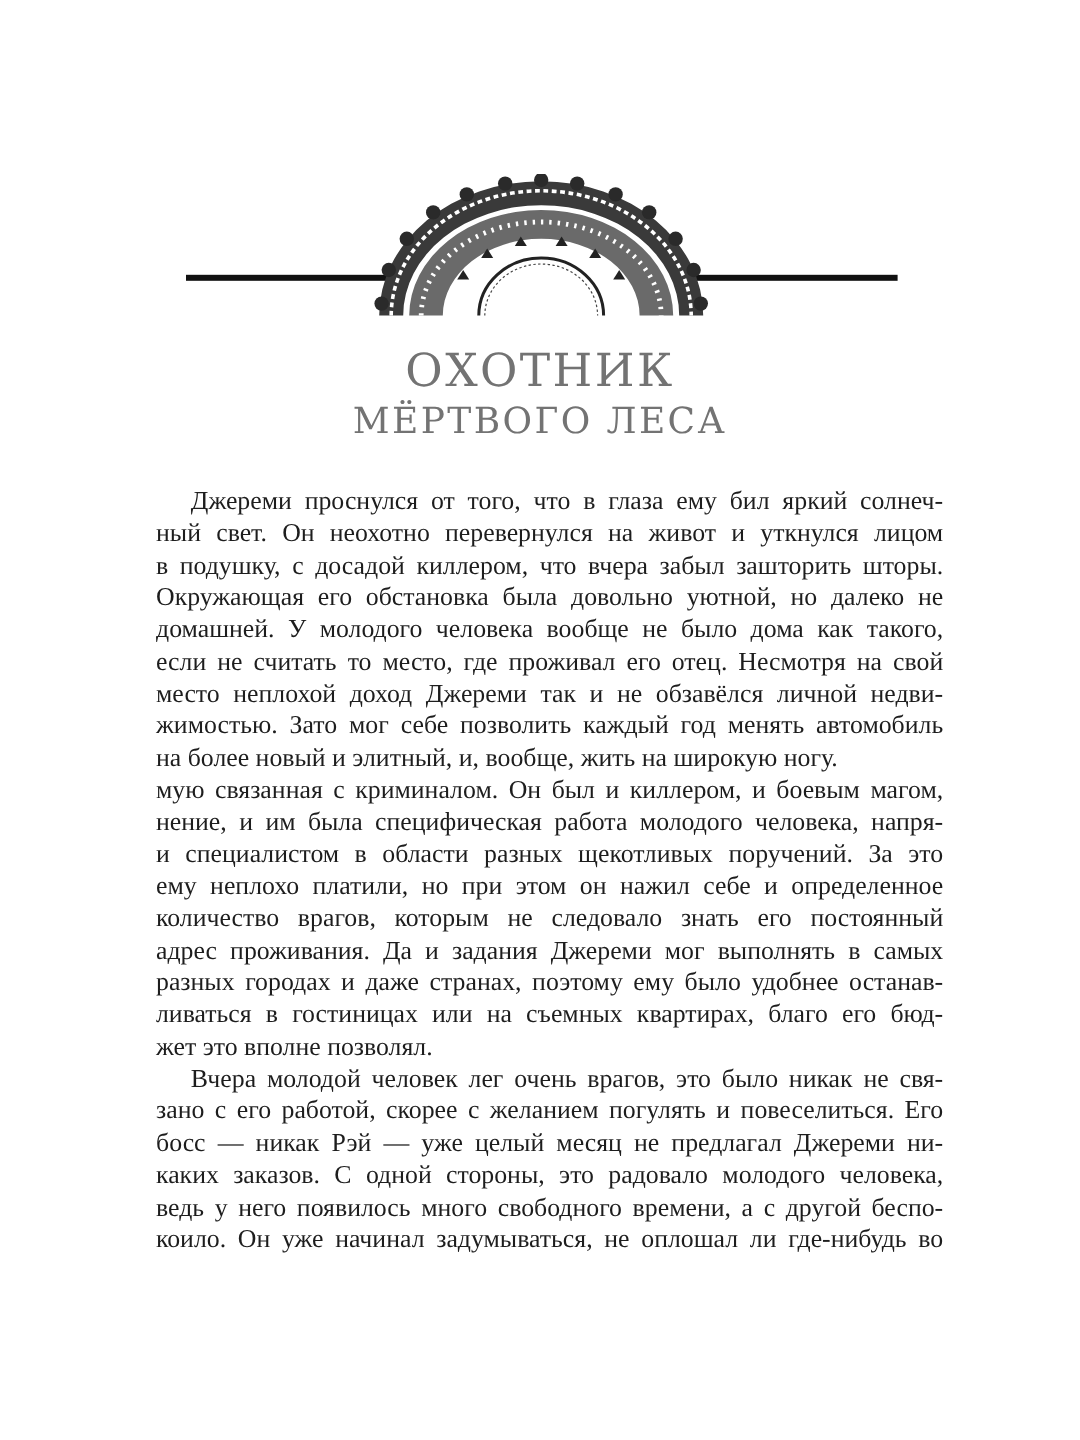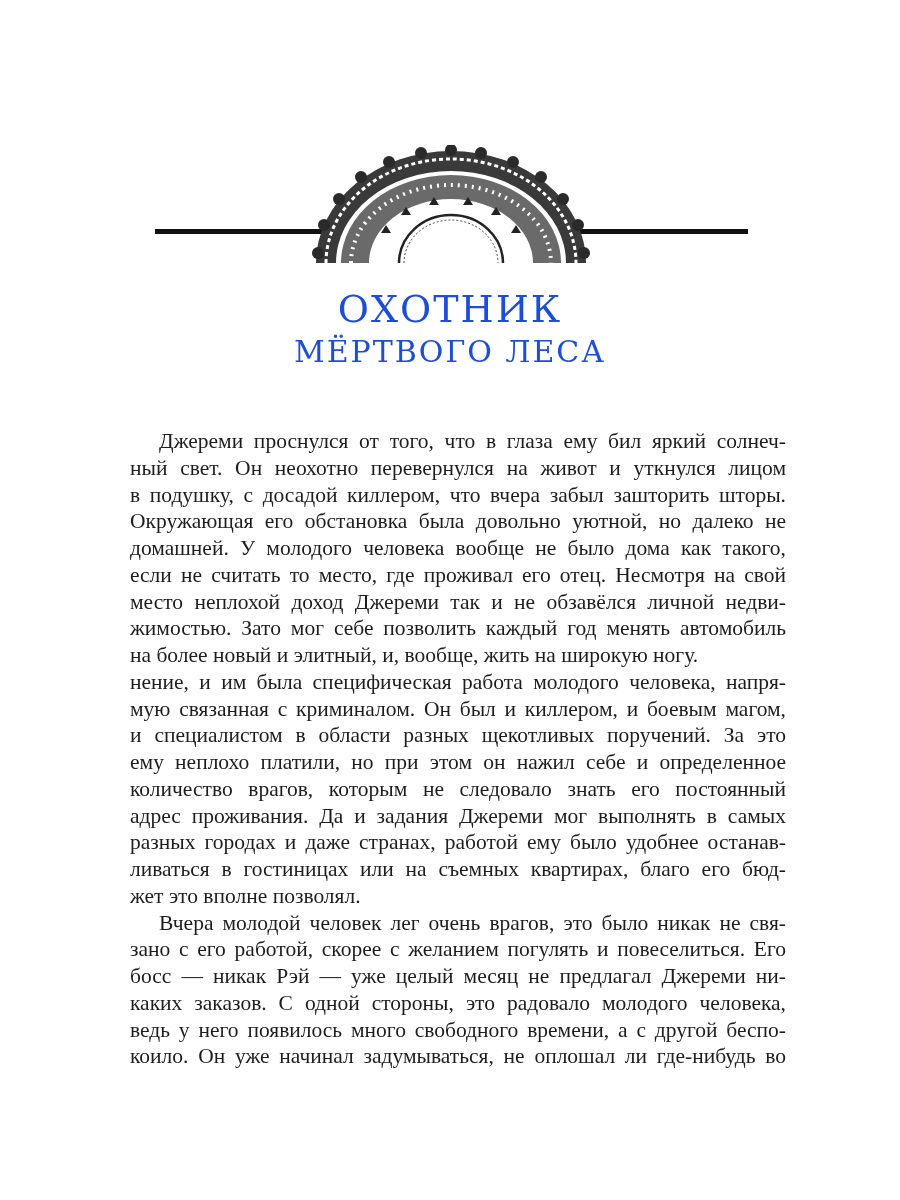--- a/index.html
+++ b/index.html
@@ -2,25 +2,25 @@
 <html><head>
 <meta charset="utf-8">
 <style>
   html, body { margin: 0; padding: 0; background: #ffffff; }
   body { width: 900px; height: 1200px; position: relative; overflow: hidden; color: #1b1b1b; }
   .ornament { position: absolute; left: 155px; top: 145px; width: 593px; height: 120px; }
   .rule { position: absolute; height: 5px; background: #111; top: 229px; }
   .rule.left { left: 155px; width: 175px; }
   .rule.right { left: 572px; width: 176px; }
   .title { position: absolute; left: 0; width: 900px; text-align: center;
-           font-family: "DejaVu Serif", serif; font-weight: normal; letter-spacing: 2px; color: #1d4ed8; }
+           font-family: "DejaVu Serif", serif; font-weight: normal; letter-spacing: 2px; color: #737373; }
   .title.l1 { top: 287px; font-size: 38px; }
   .title.l2 { top: 334px; font-size: 30px; }
   .text { position: absolute; left: 130px; top: 404px; width: 656px;
-          font-family: "Liberation Serif", serif; font-size: 21.5px; line-height: 26.75px; color: #1d1d1d; margin-top: 24px; }
+          font-family: "Liberation Serif", serif; font-size: 21.5px; line-height: 26.75px; color: #1d1d1d; }
   .line { display: block; white-space: nowrap; text-align: justify; text-align-last: justify; height: 26.75px; }
   .line.last { text-align-last: left; }
   .line.indent { padding-left: 29px; }
 </style>
 </head>
 <body>
 
 <div>
   <div class="rule left"></div>
   <div class="rule right"></div>
@@ -71,27 +71,27 @@
     <span class="line">ный свет. Он неохотно перевернулся на живот и уткнулся лицом</span>
     <span class="line">в подушку, с досадой киллером, что вчера забыл зашторить шторы.</span>
     <span class="line">Окружающая его обстановка была довольно уютной, но далеко не</span>
     <span class="line">домашней. У молодого человека вообще не было дома как такого,</span>
     <span class="line">если не считать то место, где проживал его отец. Несмотря на свой</span>
     <span class="line">место неплохой доход Джереми так и не обзавёлся личной недви-</span>
     <span class="line">жимостью. Зато мог себе позволить каждый год менять автомобиль</span>
     <span class="line last">на более новый и элитный, и, вообще, жить на широкую ногу.</span>
   </div>
   <div>
+    <span class="line">мую связанная с криминалом. Он был и киллером, и боевым магом,</span>
     <span class="line">нение, и им была специфическая работа молодого человека, напря-</span>
-    <span class="line">мую связанная с криминалом. Он был и киллером, и боевым магом,</span>
     <span class="line">и специалистом в области разных щекотливых поручений. За это</span>
     <span class="line">ему неплохо платили, но при этом он нажил себе и определенное</span>
     <span class="line">количество врагов, которым не следовало знать его постоянный</span>
     <span class="line">адрес проживания. Да и задания Джереми мог выполнять в самых</span>
-    <span class="line">разных городах и даже странах, работой ему было удобнее останав-</span>
+    <span class="line">разных городах и даже странах, поэтому ему было удобнее останав-</span>
     <span class="line">ливаться в гостиницах или на съемных квартирах, благо его бюд-</span>
     <span class="line last">жет это вполне позволял.</span>
   </div>
   <div>
     <span class="line indent">Вчера молодой человек лег очень врагов, это было никак не свя-</span>
     <span class="line">зано с его работой, скорее с желанием погулять и повеселиться. Его</span>
     <span class="line">босс — никак Рэй — уже целый месяц не предлагал Джереми ни-</span>
     <span class="line">каких заказов. С одной стороны, это радовало молодого человека,</span>
     <span class="line">ведь у него появилось много свободного времени, а с другой беспо-</span>
     <span class="line">коило. Он уже начинал задумываться, не оплошал ли где-нибудь во</span>

